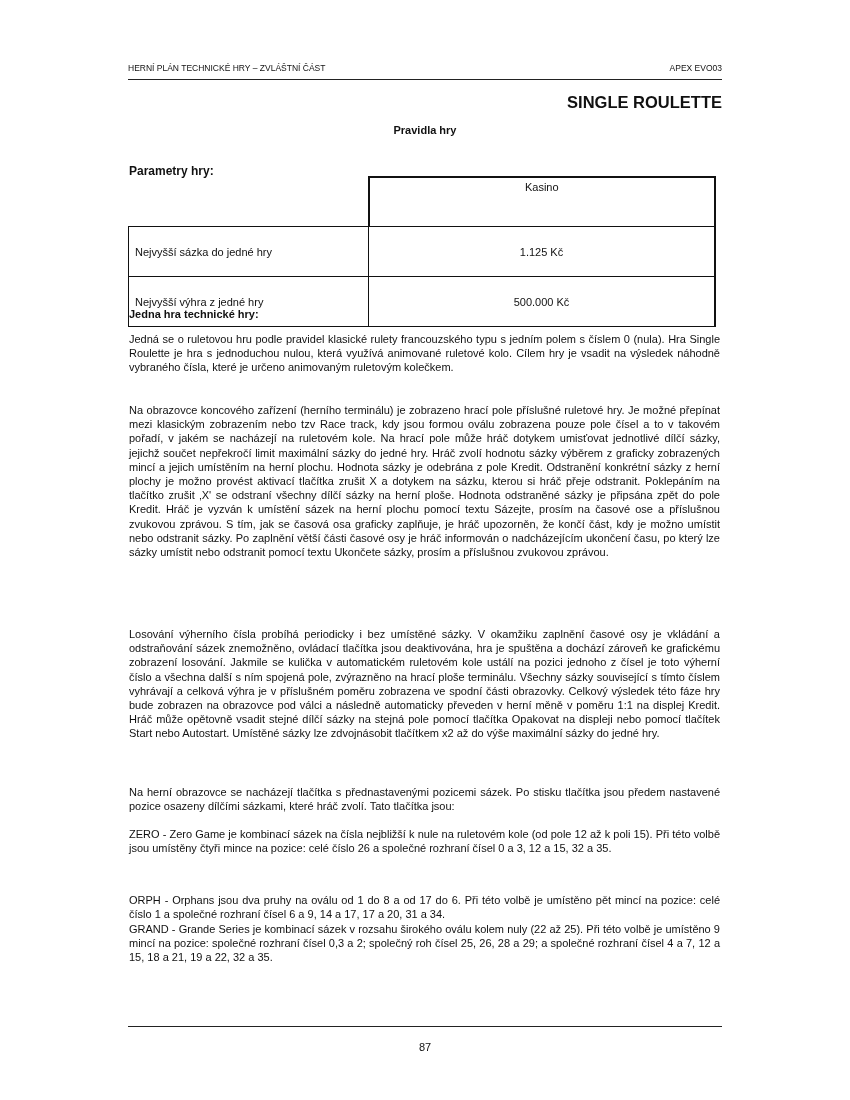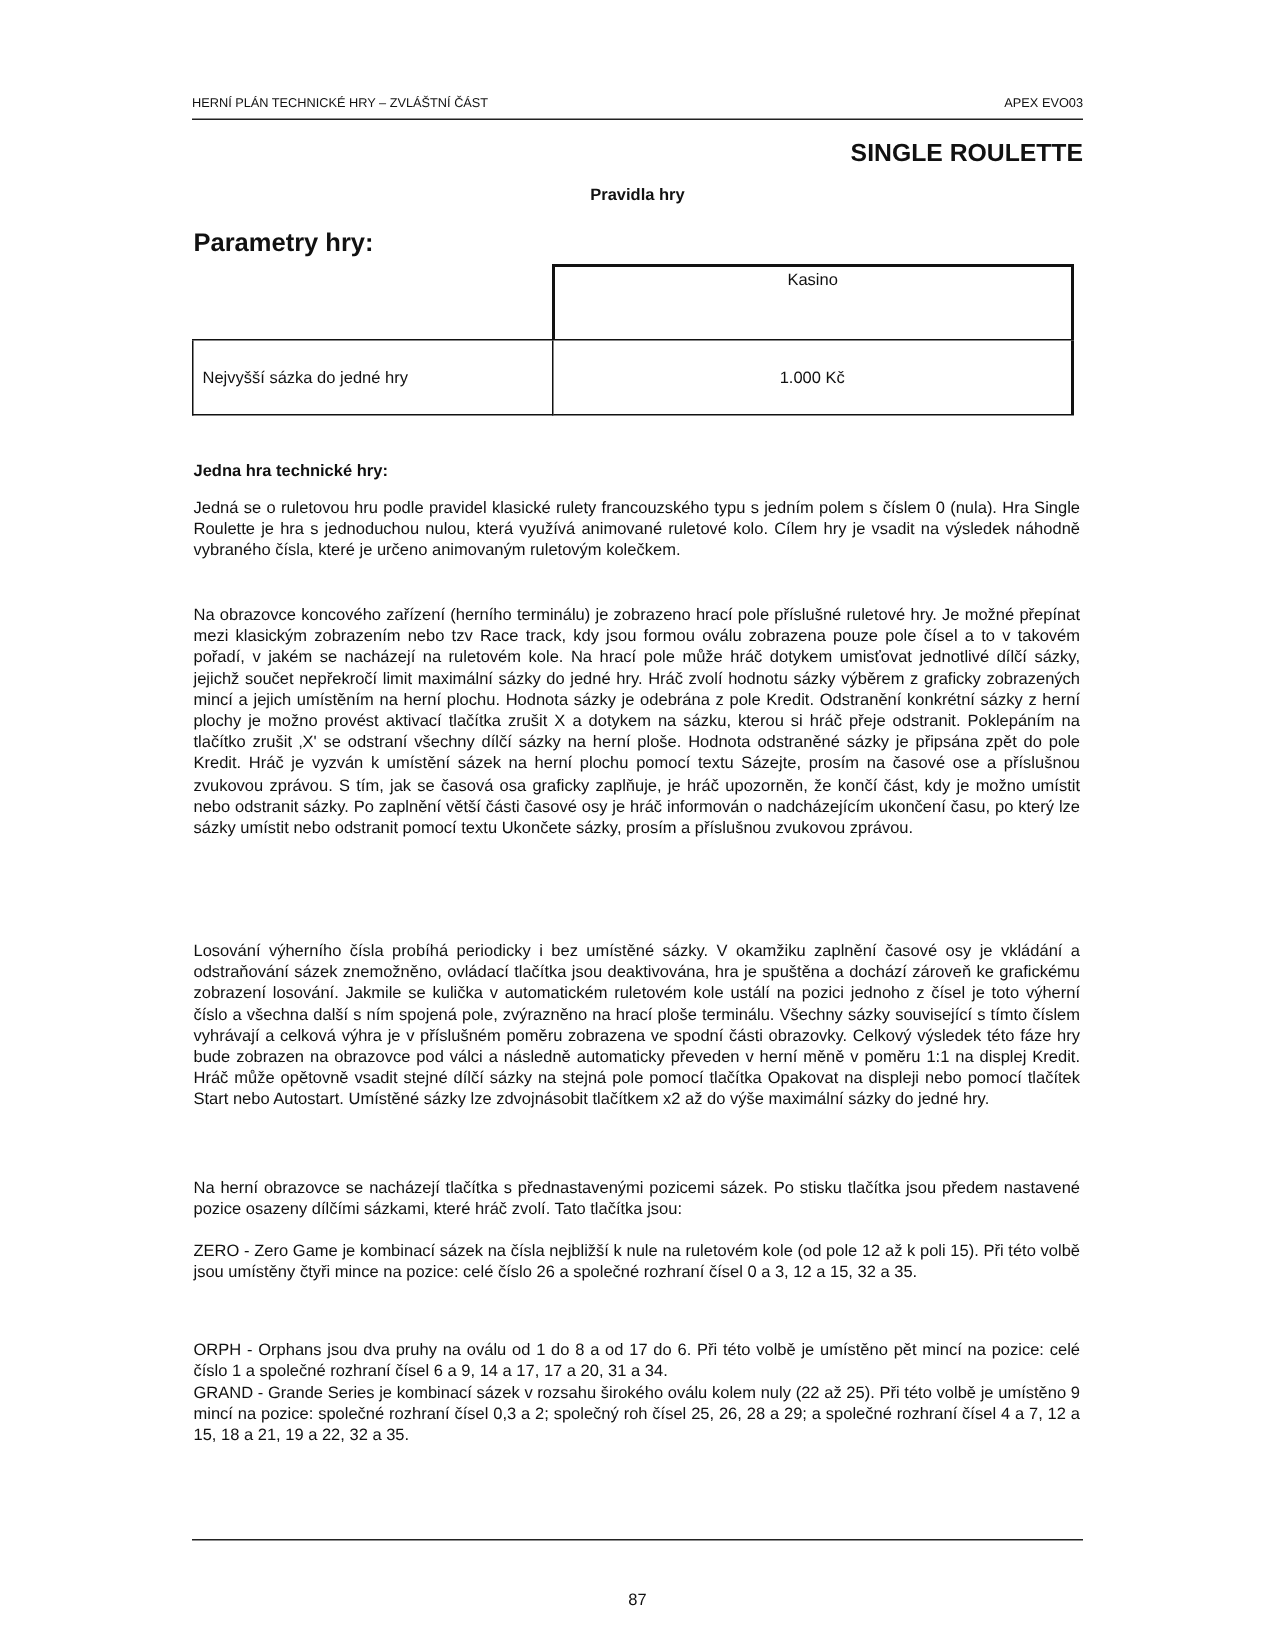--- a/index.html
+++ b/index.html
@@ -18,22 +18,22 @@
   }
   .title {
     position: absolute; left: 128px; top: 93px; width: 594px;
     text-align: right; font-size: 16.5px; font-weight: bold;
   }
   .subtitle {
     position: absolute; left: 128px; top: 124px; width: 594px;
     text-align: center; font-size: 11px; font-weight: bold;
   }
   .params-heading {
-    position: absolute; left: 129px; top: 152px;
-    font-size: 17px; font-weight: bold;
+    position: absolute; left: 129px; top: 164px;
+    font-size: 12px; font-weight: bold;
   }
   table.params {
     position: absolute; left: 128px; top: 176px; width: 588px;
     border-collapse: collapse; font-size: 11px;
   }
   table.params td {
     border: 1px solid #111; height: 25px; padding: 12px 6px; vertical-align: middle;
   }
   table.params td.val { text-align: center; }
   table.params tr.head td.empty { border: none; border-bottom: 1px solid #111; }
@@ -55,21 +55,21 @@
   .p4 { top: 785px; }
   .p5 { top: 827px; }
   .p6 { top: 881px; margin-top: 12px; }
   .p7 { top: 922px; }
   .footer-rule {
     position: absolute; left: 128px; top: 1026px; width: 594px; height: 0;
     border-top: 1px solid #222;
   }
   .page-number {
     position: absolute; left: 128px; top: 1041px; width: 594px;
-    text-align: center; font-size: 11px; margin-top: 20px;
+    text-align: center; font-size: 11px;
   }
 </style>
 </head>
 <body>
 
 <div class="header">
   <span>HERNÍ PLÁN TECHNICKÉ HRY – ZVLÁŠTNÍ ČÁST</span>
   <span>APEX EVO03</span>
 </div>
 <div class="header-rule"></div>
@@ -84,21 +84,25 @@
       <col style="width:240px">
       <col>
     </colgroup>
   <tbody>
       <tr class="head">
     <td class="empty"></td>
     <td class="kasino">Kasino</td>
   </tr>
   <tr>
     <td>Nejvyšší sázka do jedné hry</td>
-    <td class="val">1.000 Kč</td>
+    <td class="val">1.125 Kč</td>
+  </tr>
+  <tr>
+    <td>Nejvyšší výhra z jedné hry</td>
+    <td class="val">500.000 Kč</td>
   </tr>
 </tbody>
   </table>
 
 <div class="section-heading">Jedna hra technické hry:</div>
 
 <div class="body-text p1">Jedná se o ruletovou hru podle pravidel klasické rulety francouzského typu s jedním polem s číslem 0 (nula). Hra Single Roulette je hra s jednoduchou nulou, která využívá animované ruletové kolo. Cílem hry je vsadit na výsledek náhodně vybraného čísla, které je určeno animovaným ruletovým kolečkem.</div>
 <div class="body-text p2">Na obrazovce koncového zařízení (herního terminálu) je zobrazeno hrací pole příslušné ruletové hry. Je možné přepínat mezi klasickým zobrazením nebo tzv Race track, kdy jsou formou oválu zobrazena pouze pole čísel a to v takovém pořadí, v jakém se nacházejí na ruletovém kole. Na hrací pole může hráč dotykem umisťovat jednotlivé dílčí sázky, jejichž součet nepřekročí limit maximální sázky do jedné hry. Hráč zvolí hodnotu sázky výběrem z graficky zobrazených mincí a jejich umístěním na herní plochu. Hodnota sázky je odebrána z pole Kredit. Odstranění konkrétní sázky z herní plochy je možno provést aktivací tlačítka zrušit X a dotykem na sázku, kterou si hráč přeje odstranit. Poklepáním na tlačítko zrušit ‚X' se odstraní všechny dílčí sázky na herní ploše. Hodnota odstraněné sázky je připsána zpět do pole Kredit. Hráč je vyzván k umístění sázek na herní plochu pomocí textu Sázejte, prosím na časové ose a příslušnou zvukovou zprávou. S tím, jak se časová osa graficky zaplňuje, je hráč upozorněn, že končí část, kdy je možno umístit nebo odstranit sázky. Po zaplnění větší části časové osy je hráč informován o nadcházejícím ukončení času, po který lze sázky umístit nebo odstranit pomocí textu Ukončete sázky, prosím a příslušnou zvukovou zprávou.</div>
 <div class="body-text p3">Losování výherního čísla probíhá periodicky i bez umístěné sázky. V okamžiku zaplnění časové osy je vkládání a odstraňování sázek znemožněno, ovládací tlačítka jsou deaktivována, hra je spuštěna a dochází zároveň ke grafickému zobrazení losování. Jakmile se kulička v automatickém ruletovém kole ustálí na pozici jednoho z čísel je toto výherní číslo a všechna další s ním spojená pole, zvýrazněno na hrací ploše terminálu. Všechny sázky související s tímto číslem vyhrávají a celková výhra je v příslušném poměru zobrazena ve spodní části obrazovky. Celkový výsledek této fáze hry bude zobrazen na obrazovce pod válci a následně automaticky převeden v herní měně v poměru 1:1 na displej Kredit. Hráč může opětovně vsadit stejné dílčí sázky na stejná pole pomocí tlačítka Opakovat na displeji nebo pomocí tlačítek Start nebo Autostart. Umístěné sázky lze zdvojnásobit tlačítkem x2 až do výše maximální sázky do jedné hry.</div>
 <div class="body-text p4">Na herní obrazovce se nacházejí tlačítka s přednastavenými pozicemi sázek. Po stisku tlačítka jsou předem nastavené pozice osazeny dílčími sázkami, které hráč zvolí. Tato tlačítka jsou:</div>

